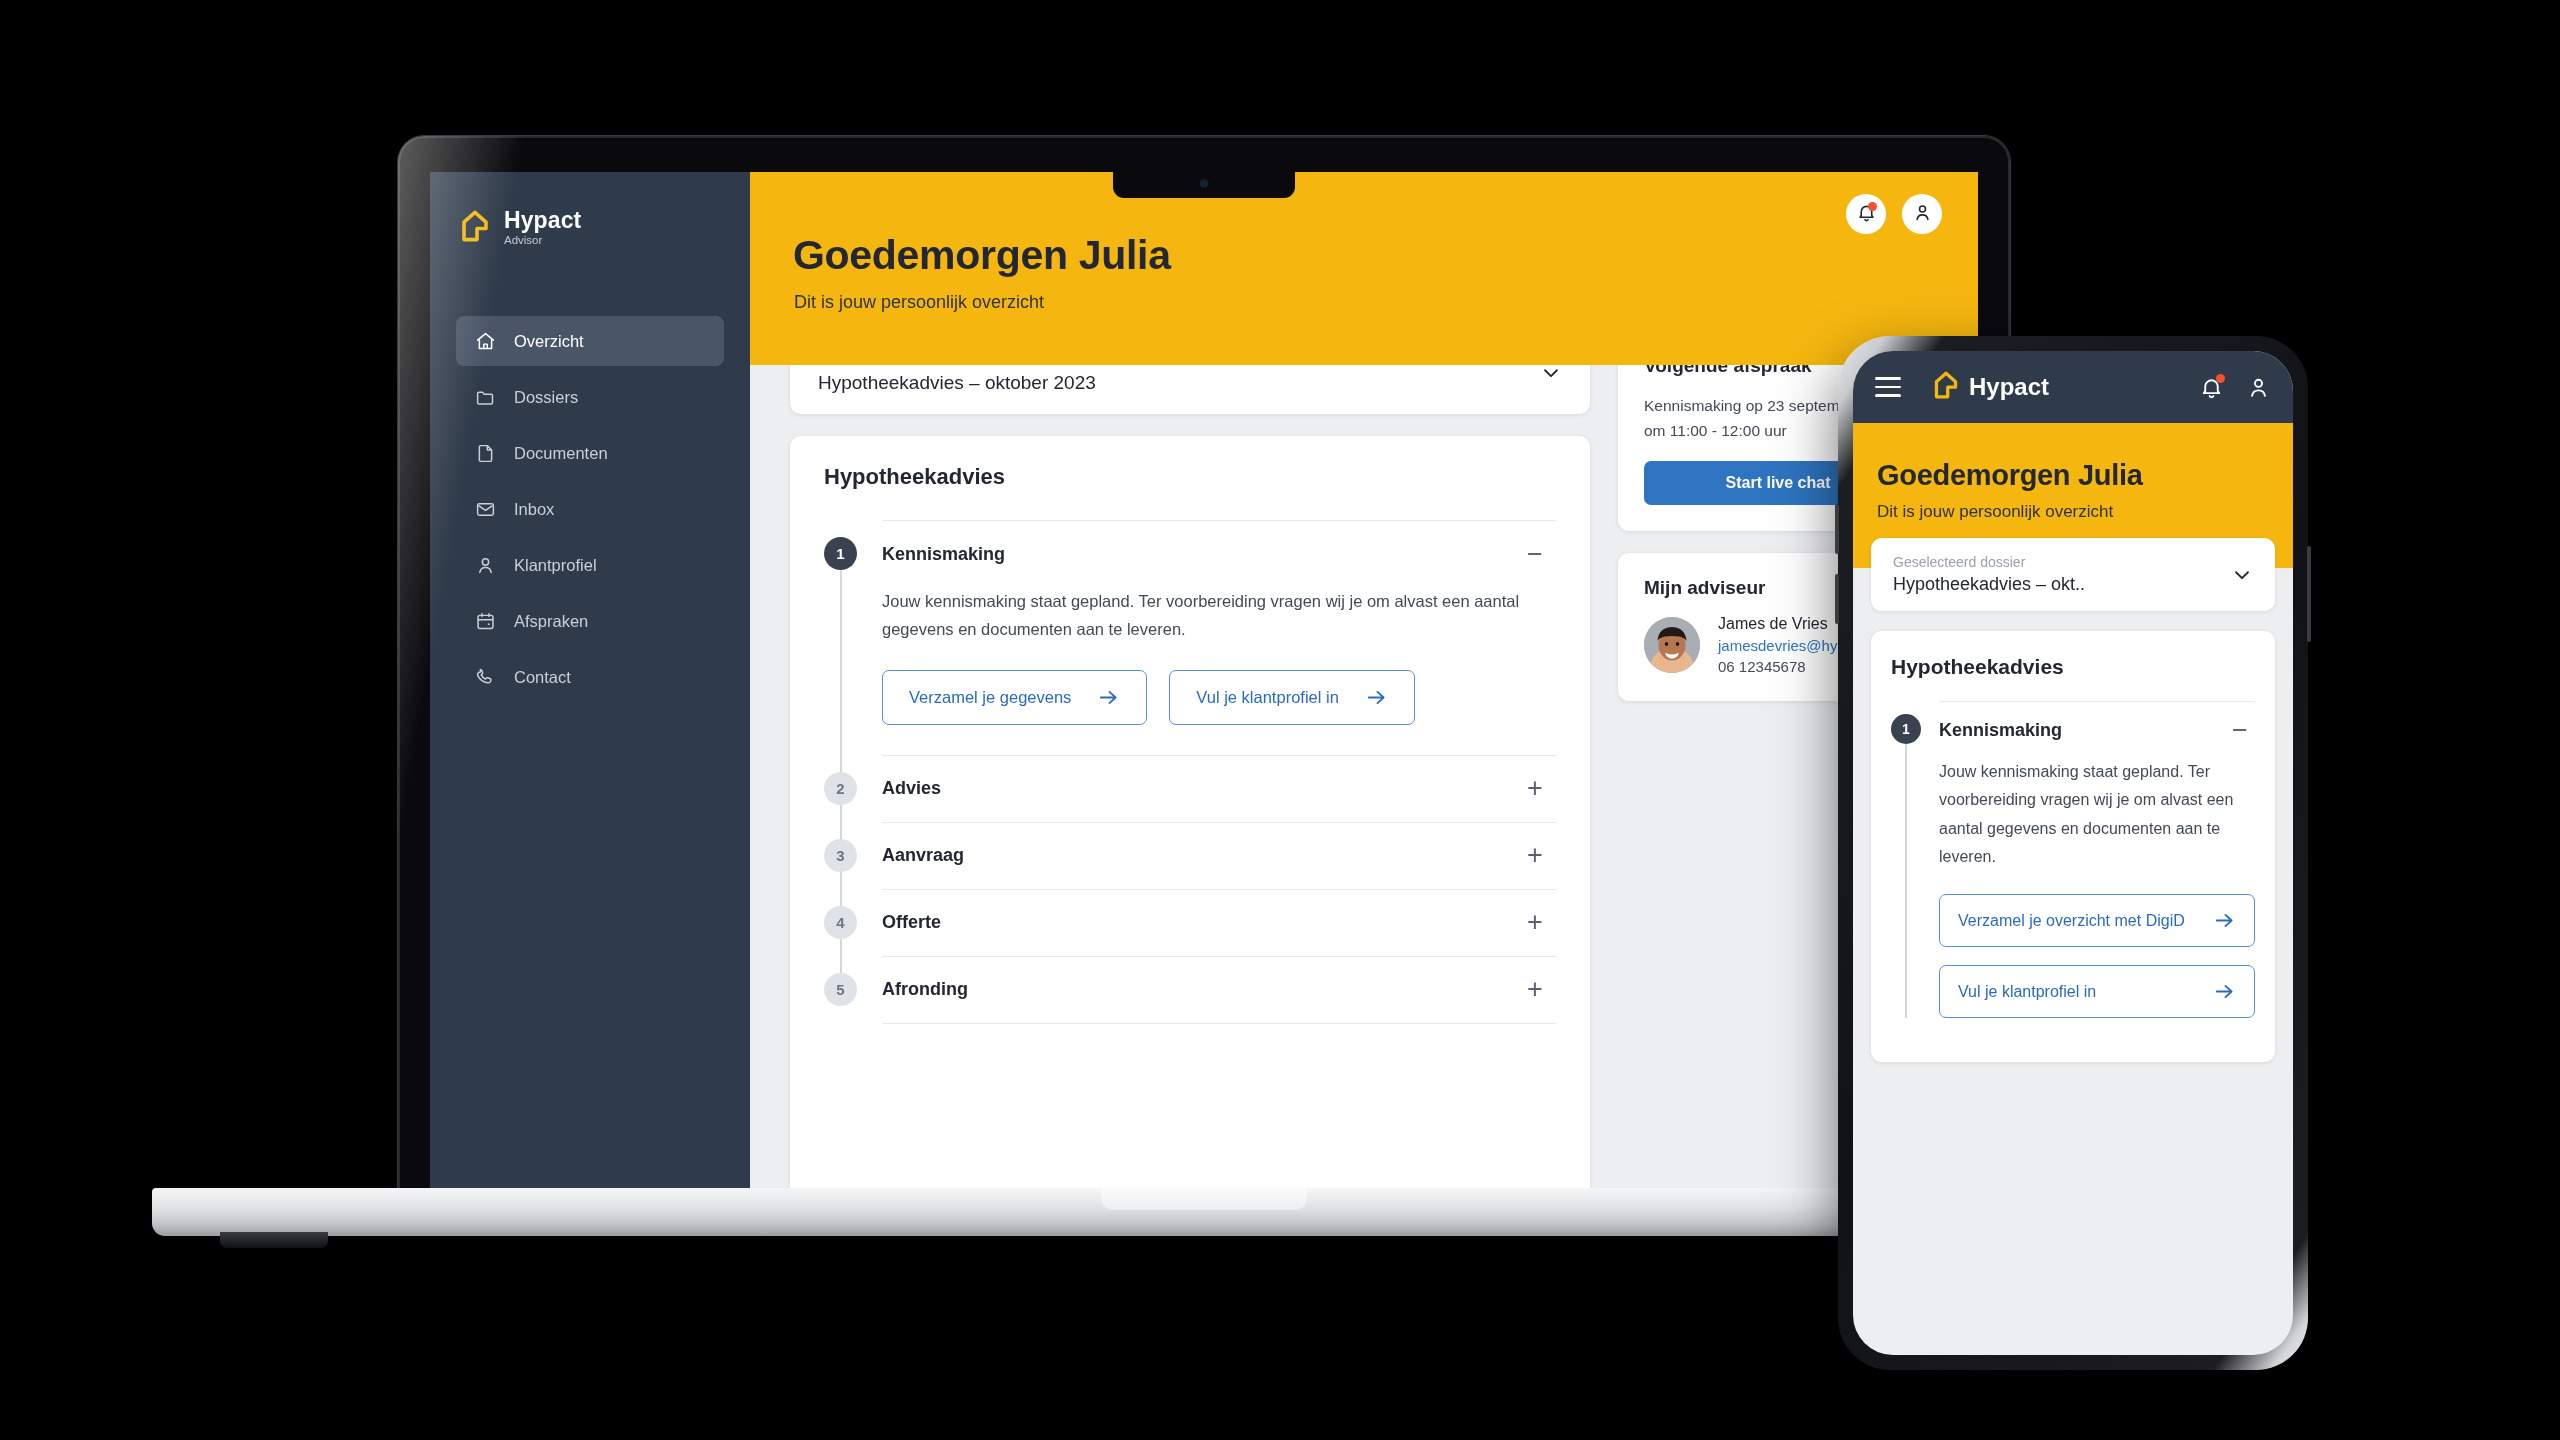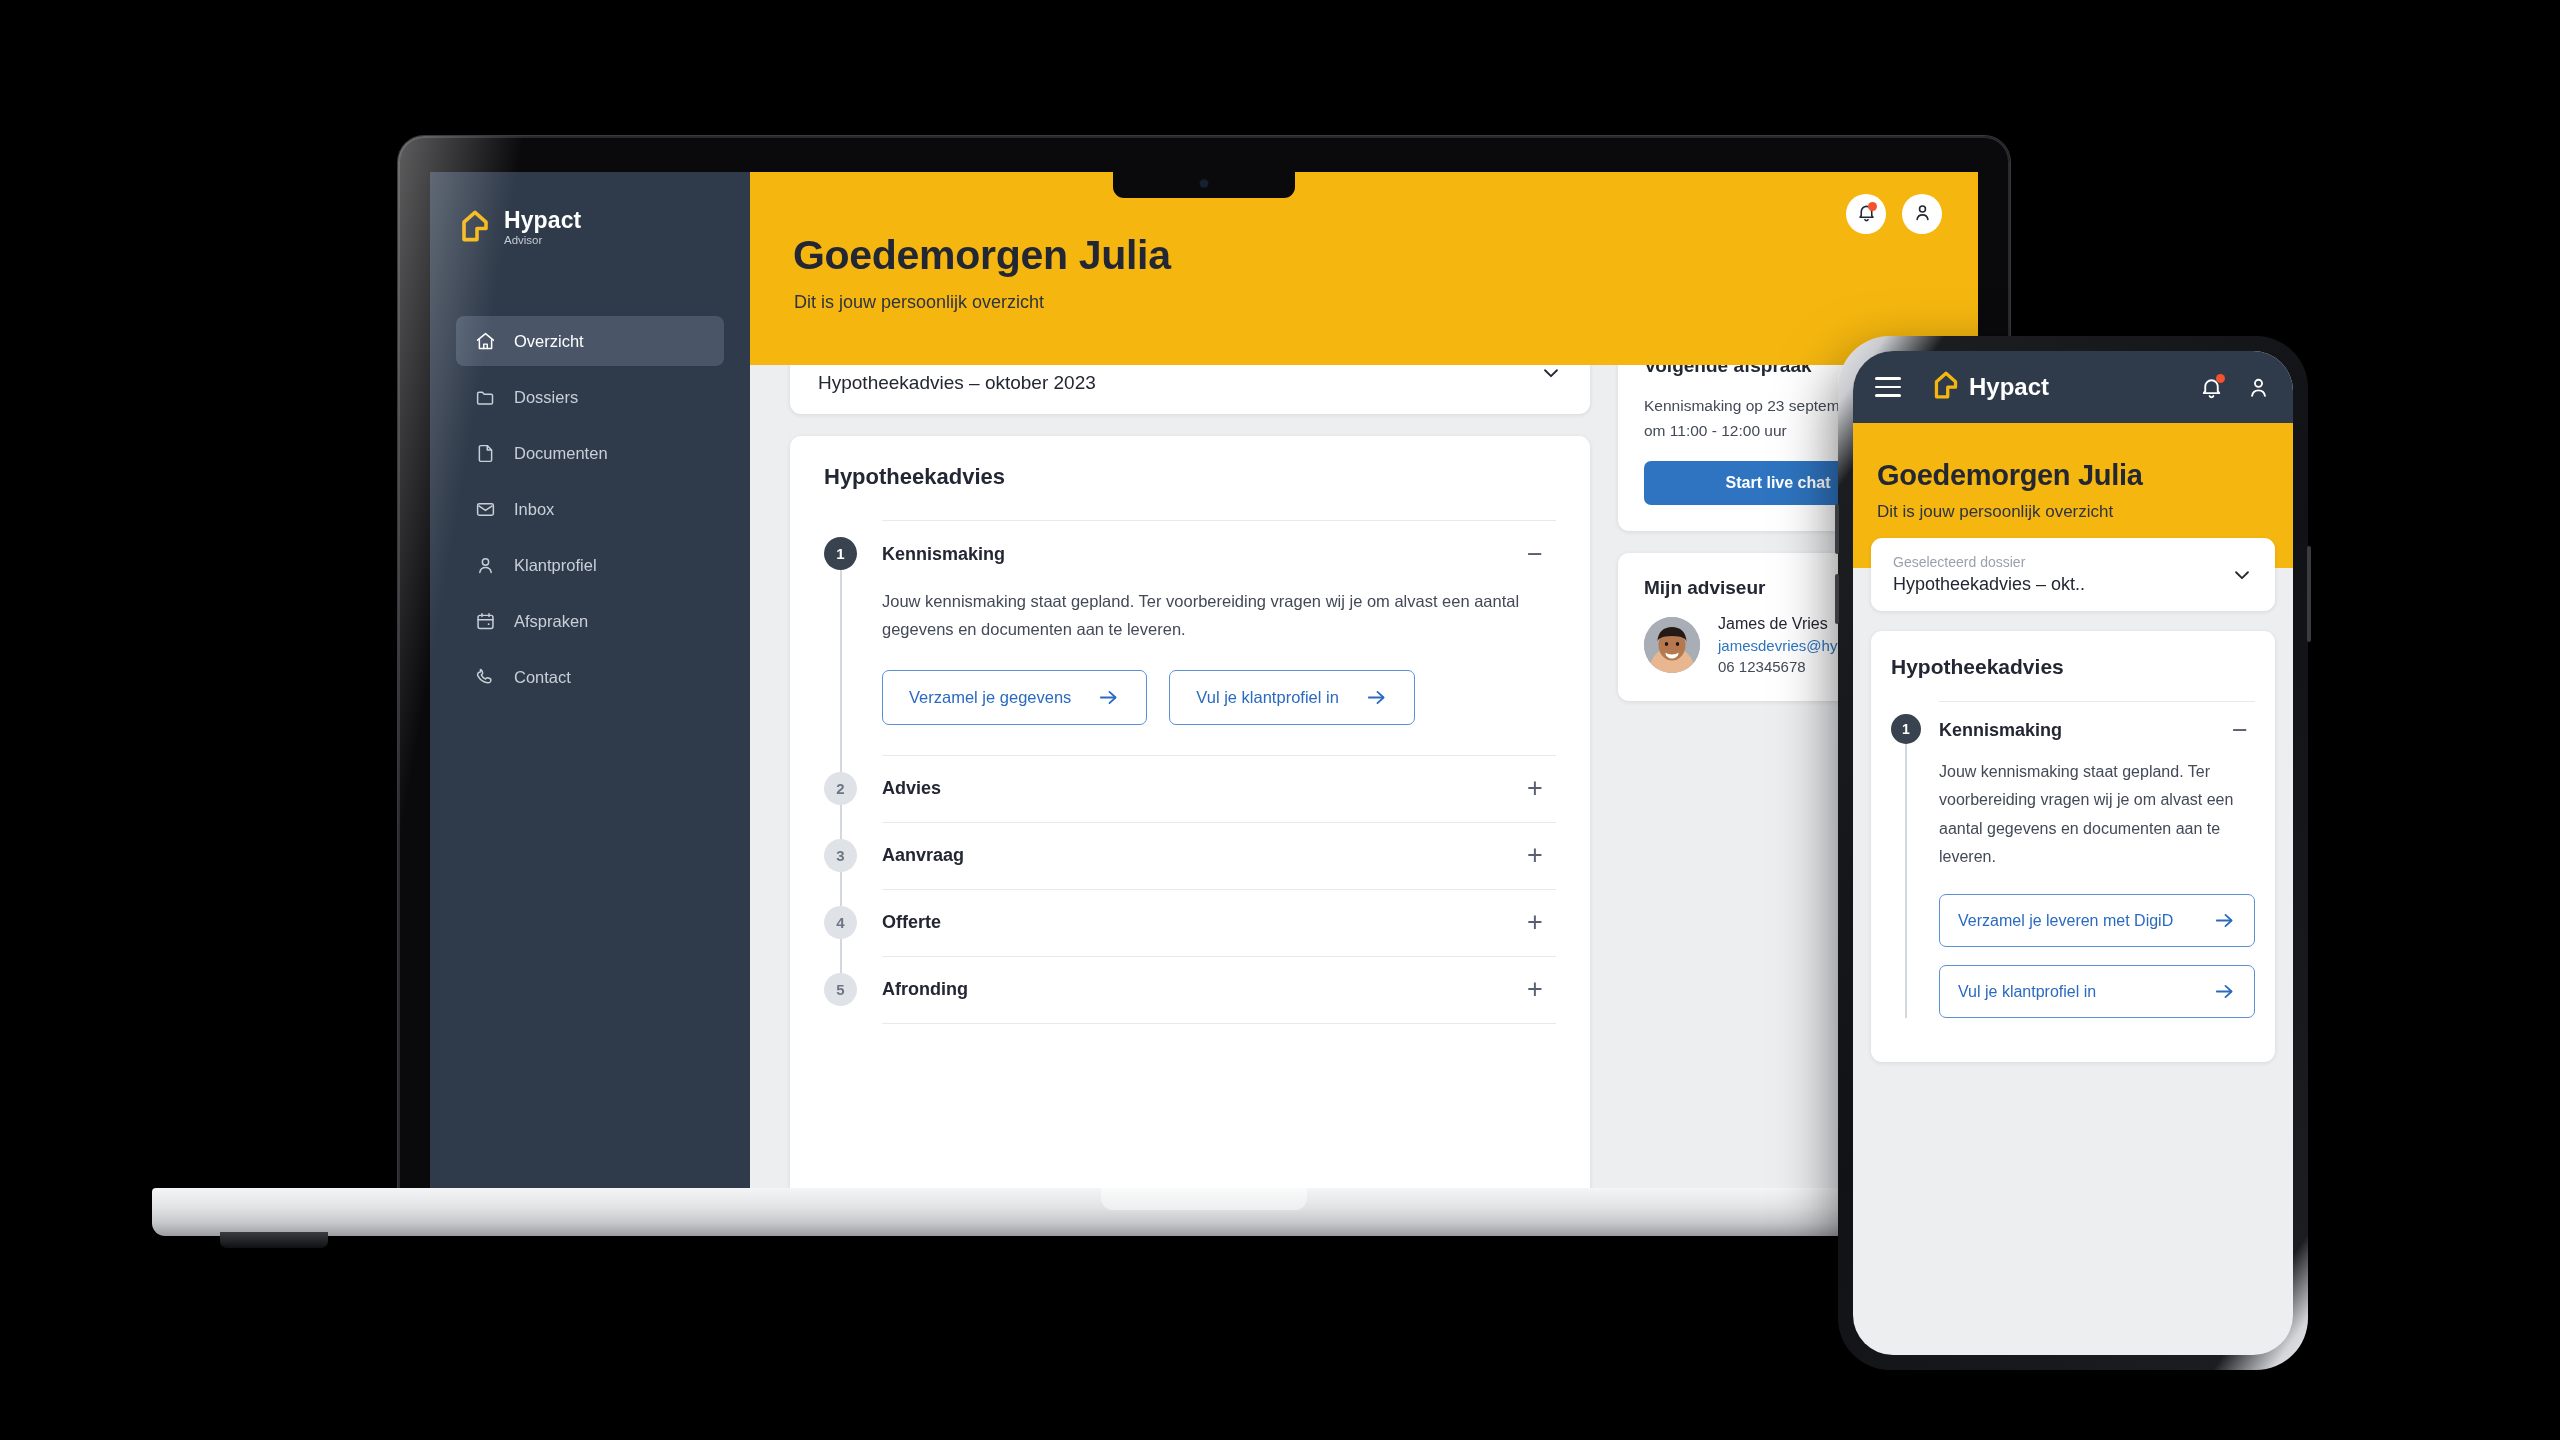--- a/index.html
+++ b/index.html
@@ -502,21 +502,21 @@
           <div class="ph-steps">
             <div class="ph-rail"></div>
             <div class="ph-step">
               <div class="ph-bubble">1</div>
               <div class="ph-step-head">
                 <span class="ph-step-name">Kennismaking</span>
                 <span class="pm">−</span>
               </div>
               <div class="ph-step-text">Jouw kennismaking staat gepland. Ter voorbereiding vragen wij je om alvast een aantal gegevens en documenten aan te leveren.</div>
               <div class="ph-obtn">
-                <span>Verzamel je leveren met DigiD</span>
+                <span>Verzamel je overzicht met DigiD</span>
                 <span class="arw">
                   <svg viewBox="0 0 24 24" fill="none" stroke="#2a6ac0" stroke-width="1.9" stroke-linecap="round" stroke-linejoin="round">
                       <path d="M4 12h15"></path>
                       <path d="M13 6.2 19.4 12 13 17.8"></path>
                     </svg>
                 </span>
               </div>
               <div class="ph-obtn">
                 <span>Vul je klantprofiel in</span>
                 <span class="arw">

